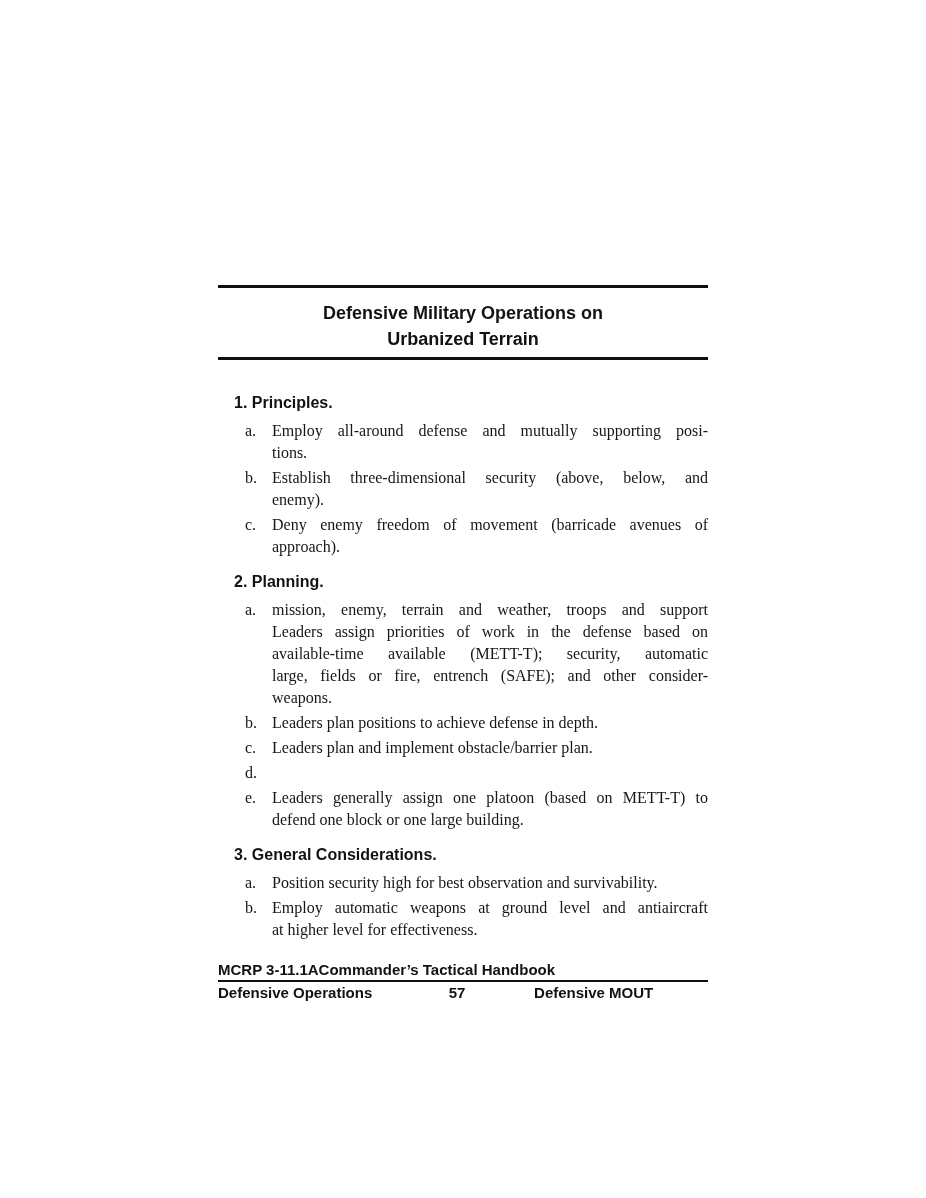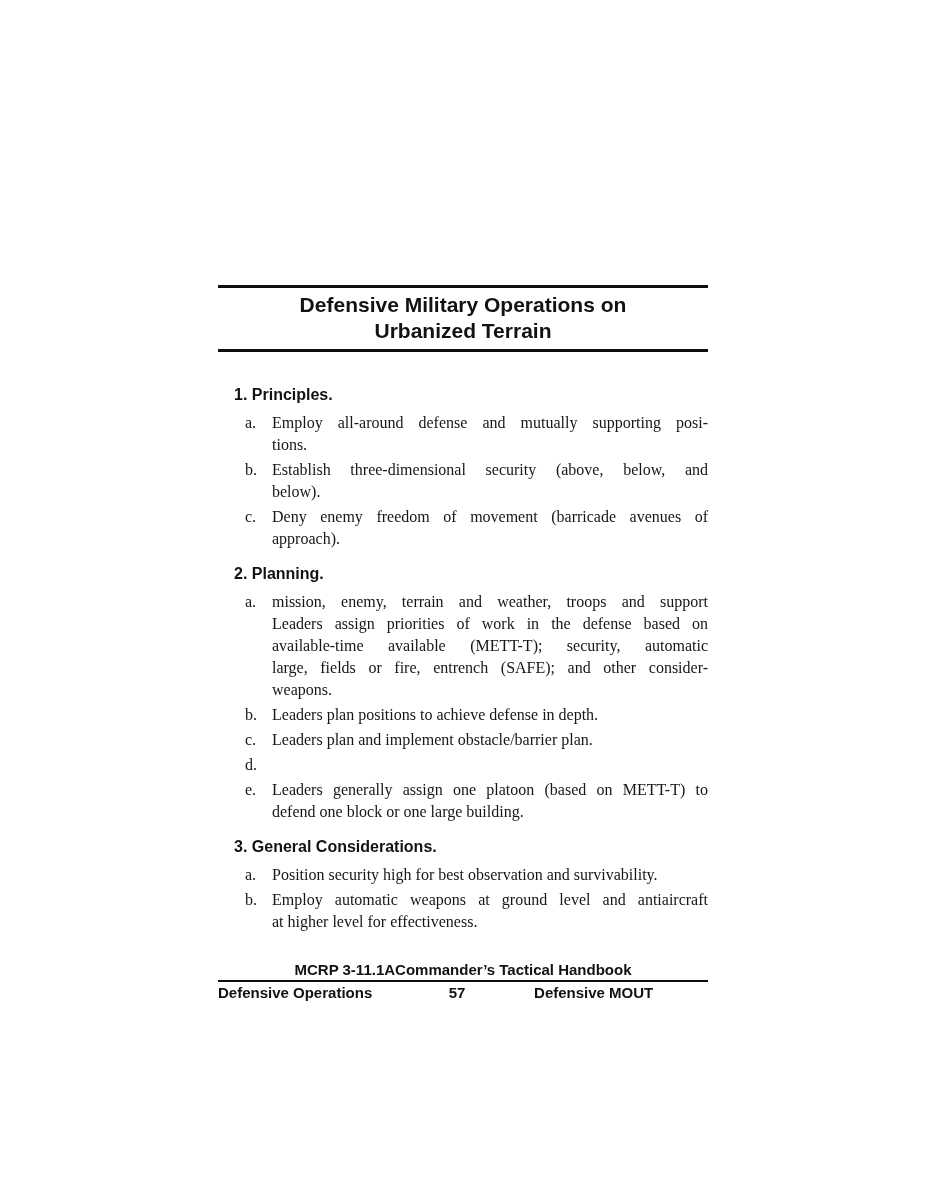--- a/index.html
+++ b/index.html
@@ -23,23 +23,23 @@
     width: 490px;
   }
   .rule {
     background: #0e0e0e;
   }
   .rule-thick { height: 3px; }
   .doc-title {
     text-align: center;
     font-family: "Liberation Sans", sans-serif;
     font-weight: bold;
-    font-size: 21px;
+    font-size: 18px;
     line-height: 26px;
-    padding: 4px 0 5px 0;
+    padding: 12px 0 5px 0;
     color: #121212;
   }
   .section { margin-top: 14px; }
   .section--first { margin-top: 33px; }
   .section-heading {
     font-family: "Liberation Sans", sans-serif;
     font-weight: bold;
     font-size: 16px;
     line-height: 19px;
     margin: 0 0 8px 16px;
@@ -73,21 +73,21 @@
     left: 218px;
     top: 961px;
     width: 490px;
     font-family: "Liberation Sans", sans-serif;
     font-weight: bold;
     font-size: 15px;
     color: #121212;
   }
   .footer-row {
     display: flex;
-    justify-content: center;
+    justify-content: flex-start;
     line-height: 17px;
   }
   .footer-rule {
     height: 2px;
     margin: 2px 0 2px 0;
   }
   .footer-row-bottom {
     display: grid;
     grid-template-columns: 1fr auto 1fr;
     line-height: 17px;
@@ -117,21 +117,21 @@
         <span class="item-letter">a.</span>
         <span class="item-text">
             <span class="tline">Employ all-around defense and mutually supporting posi-</span>
             <span class="tline">tions.</span>
           </span>
       </div>
       <div class="item">
         <span class="item-letter">b.</span>
         <span class="item-text">
             <span class="tline">Establish three-dimensional security (above, below, and</span>
-            <span class="tline">below).</span>
+            <span class="tline">enemy).</span>
           </span>
       </div>
       <div class="item">
         <span class="item-letter">c.</span>
         <span class="item-text">
             <span class="tline">Deny enemy freedom of movement (barricade avenues of</span>
             <span class="tline">approach).</span>
           </span>
       </div>
     </div>

